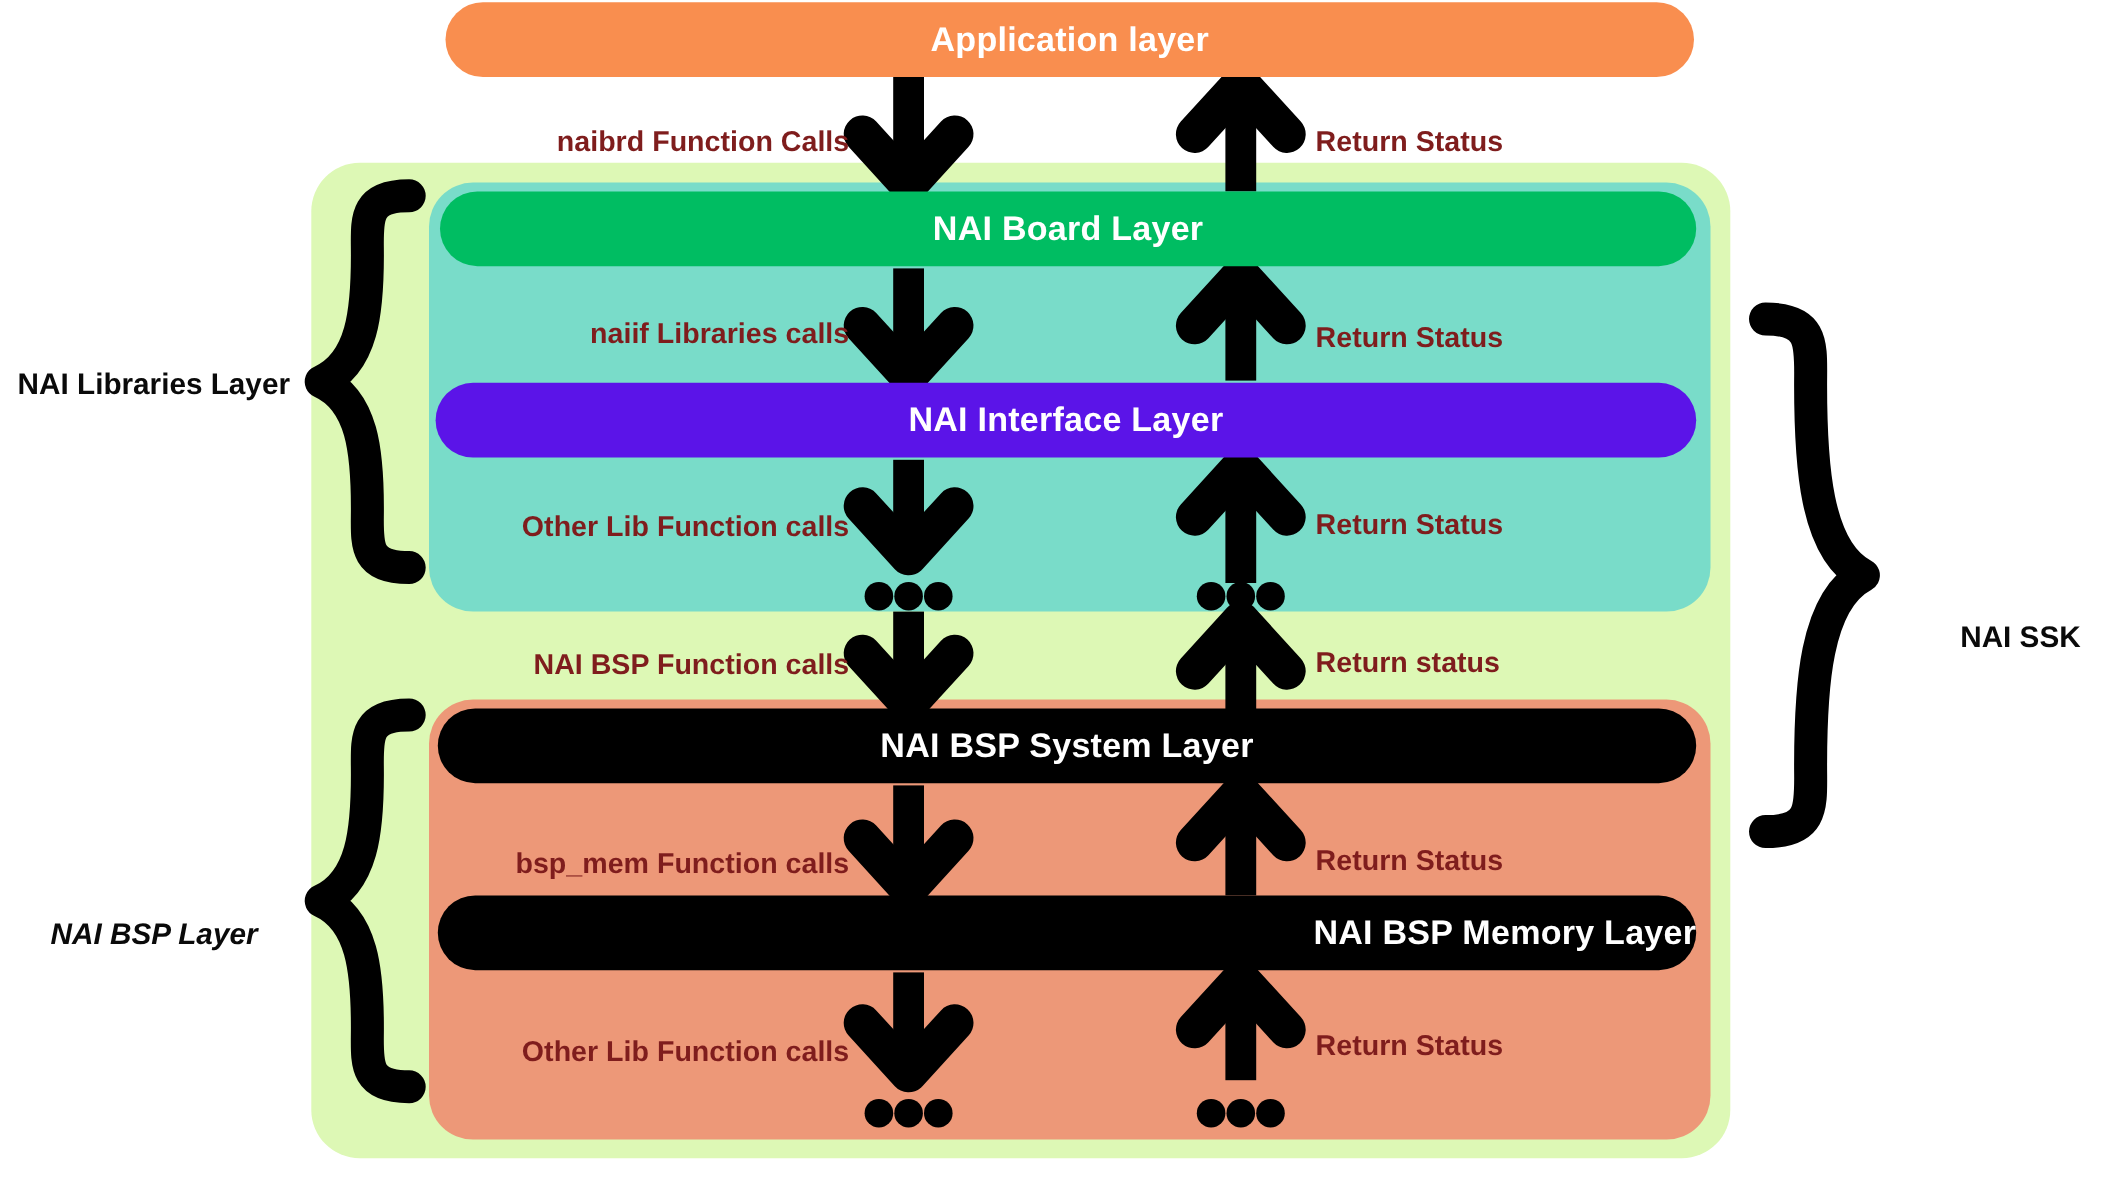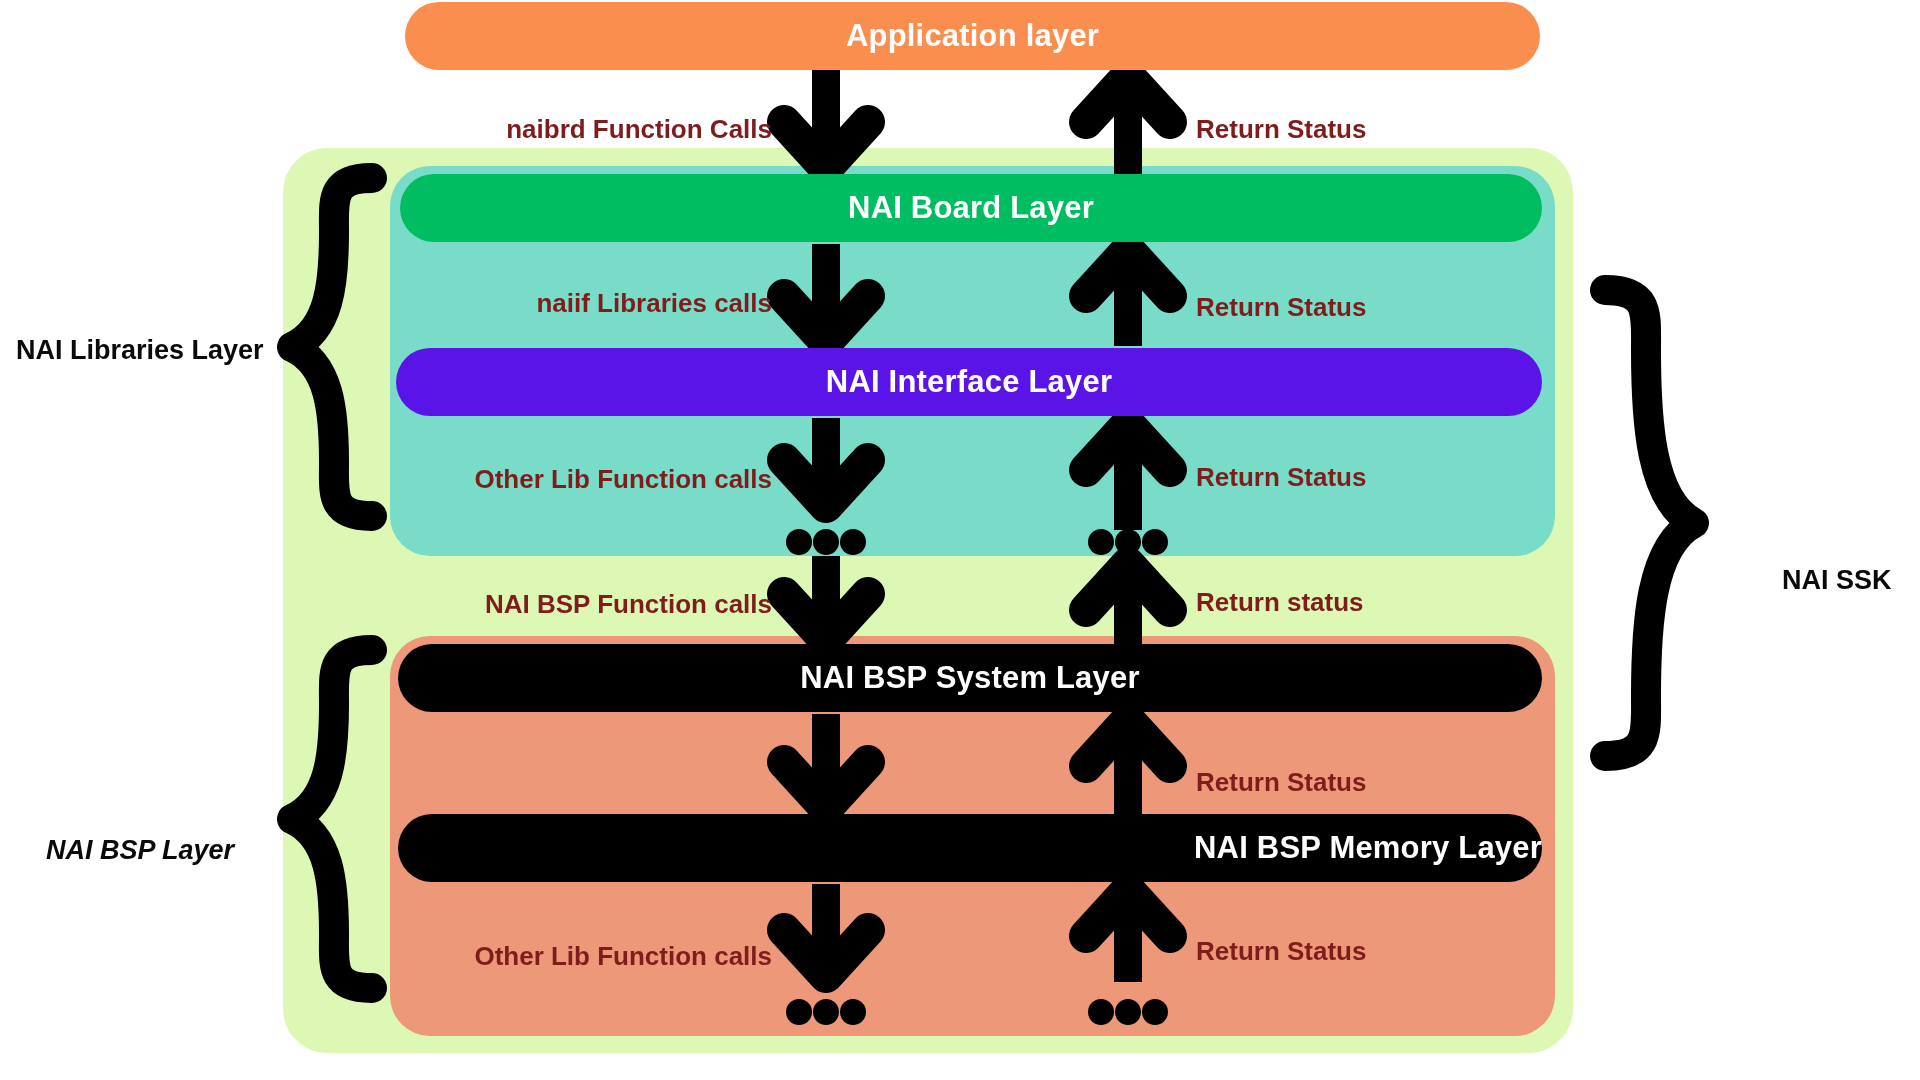--- a/index.html
+++ b/index.html
@@ -245,20 +245,21 @@
     <span>NAI BSP System Layer</span>
   </div>
   <div class="bar bar-bsp-memory">
     <span>NAI BSP Memory Layer</span>
   </div>
 
   <div class="alabel left" style="left:772px; top:129px;">naibrd Function Calls</div>
   <div class="alabel left" style="left:772px; top:303px;">naiif Libraries calls</div>
   <div class="alabel left" style="left:772px; top:479px;">Other Lib Function calls</div>
   <div class="alabel left" style="left:772px; top:604px;">NAI BSP Function calls</div>
+  <div class="alabel left" style="left:772px; top:785px;">bsp_mem Function calls</div>
   <div class="alabel left" style="left:772px; top:956px;">Other Lib Function calls</div>
 
   <div class="alabel right" style="left:1196px; top:129px;">Return Status</div>
   <div class="alabel right" style="left:1196px; top:307px;">Return Status</div>
   <div class="alabel right" style="left:1196px; top:477px;">Return Status</div>
   <div class="alabel right" style="left:1196px; top:602px;">Return status</div>
   <div class="alabel right" style="left:1196px; top:782px;">Return Status</div>
   <div class="alabel right" style="left:1196px; top:951px;">Return Status</div>
 
   <div class="side-label" style="left:16px; top:350px;">NAI Libraries Layer</div>

